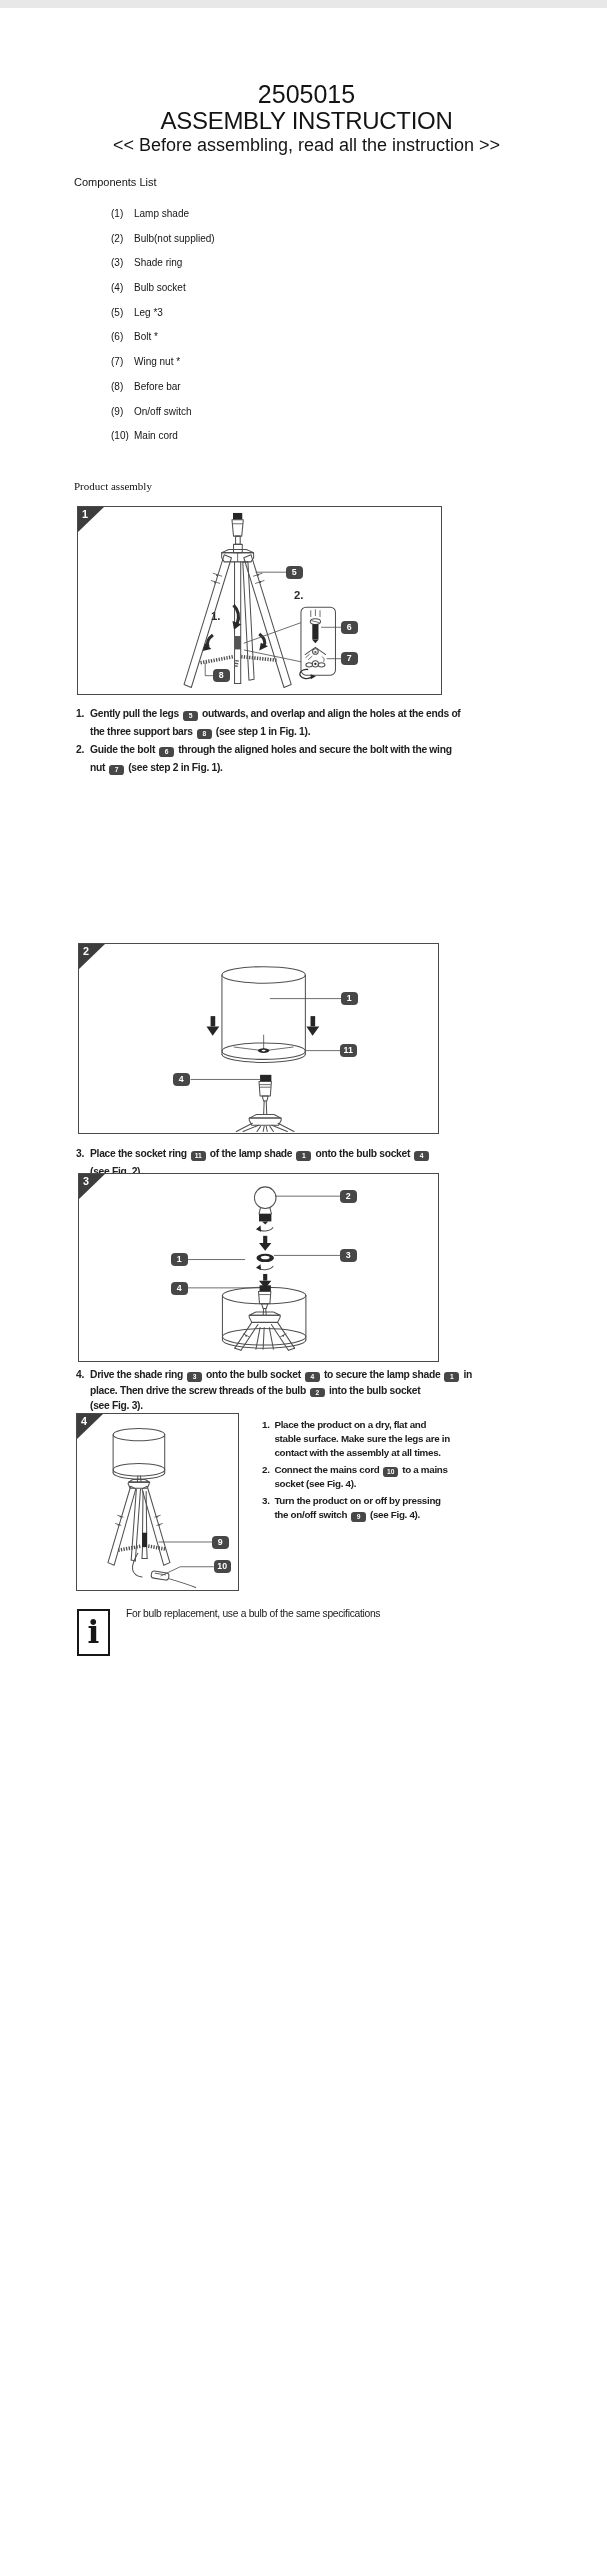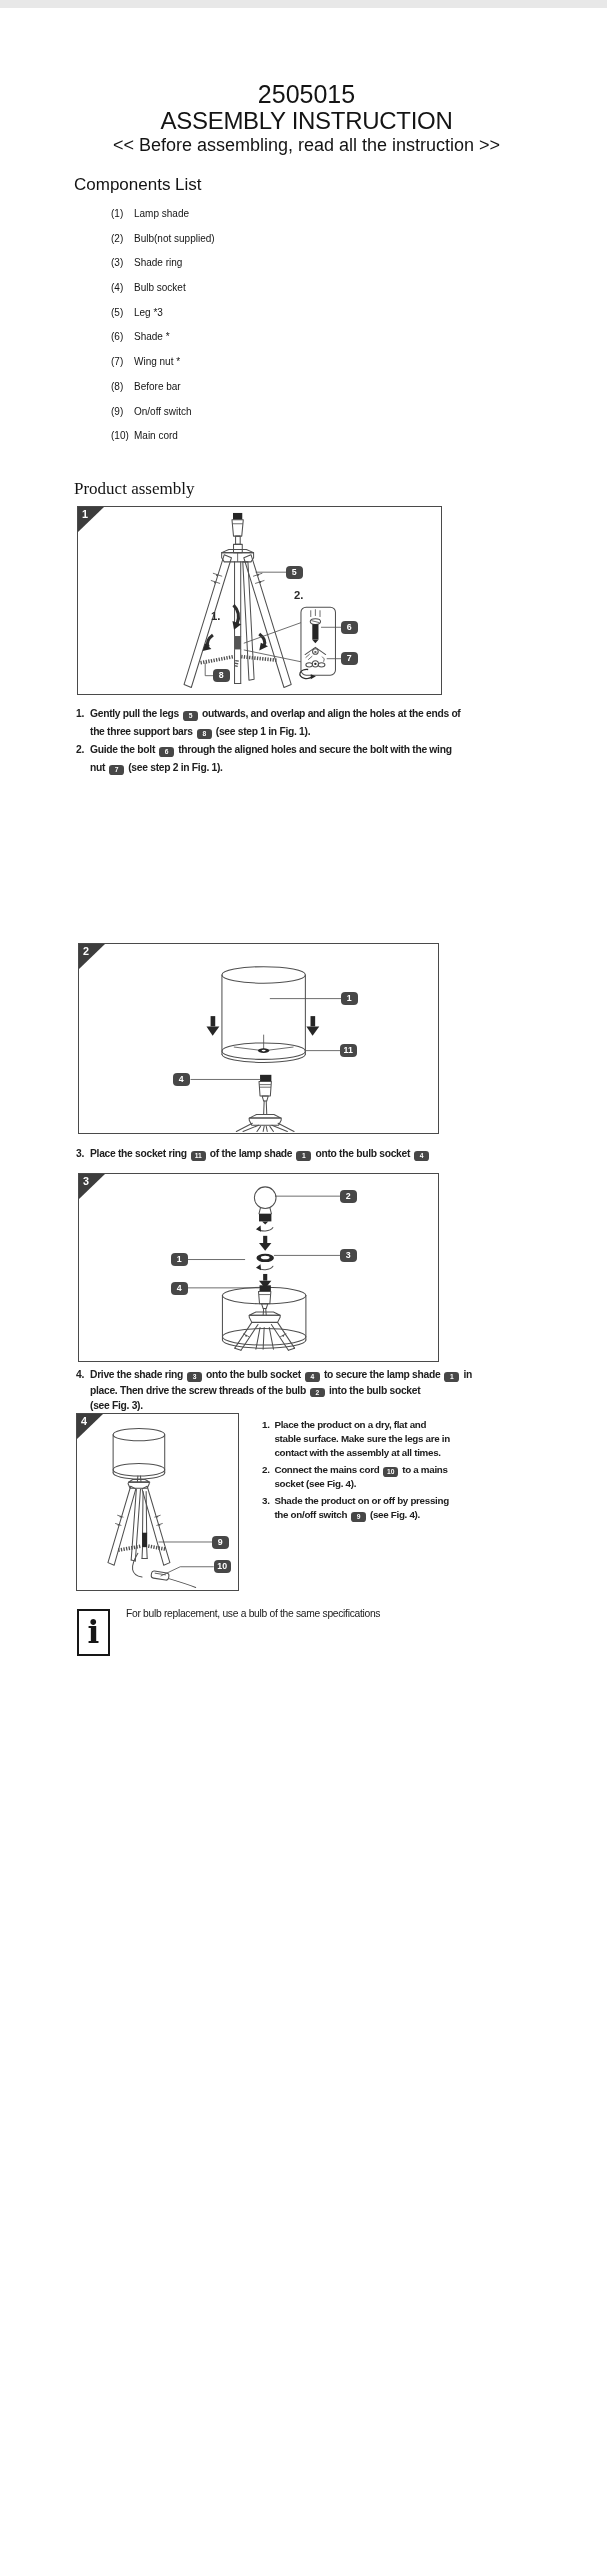--- a/index.html
+++ b/index.html
@@ -3,21 +3,21 @@
 <meta charset="utf-8">
 <style>
   html,body{margin:0;padding:0;background:#e8e8e8;}
   .page{position:relative;width:607px;height:2576px;background:#ffffff;margin:8px auto;
         font-family:"Liberation Sans",sans-serif;color:#141414;overflow:hidden;}
   .abs{position:absolute;}
   
   .h-part{top:73px;left:0;width:613px;text-align:center;font-size:25px;line-height:1.1;}
   .h-title{top:100px;left:0;width:613px;text-align:center;font-size:24px;line-height:1.1;letter-spacing:-0.3px;}
   .h-sub{top:128px;left:0;width:613px;text-align:center;font-size:18px;line-height:1.1;}
-  .h-sec{font-size:17px;line-height:1.1;}
+  .h-sec{font-size:11px;line-height:1.1;}
   
   .comp-list{top:200px;left:111px;list-style:none;margin:0;padding:0;font-size:10px;}
   .comp-list li{height:14.4px;margin-bottom:10.3px;white-space:nowrap;}
   .comp-list .num{display:inline-block;min-width:23px;}
   
   .fig{position:absolute;border:1.3px solid #4a4a4a;background:#fff;box-sizing:border-box;}
   .corner{position:absolute;top:-0.5px;left:-0.5px;width:27px;height:26px;background:#3d3d3d;
           -webkit-clip-path:polygon(0 0,100% 0,0 100%);clip-path:polygon(0 0,100% 0,0 100%);}
   .corner span{position:absolute;left:4.6px;top:1px;font-size:10.8px;font-weight:bold;color:#fff;}
   .fig svg{position:absolute;top:0;left:0;}
@@ -56,21 +56,21 @@
   <div class="abs h-title">ASSEMBLY INSTRUCTION</div>
   <div class="abs h-sub">&lt;&lt; Before assembling, read all the instruction &gt;&gt;</div>
 
   <div class="abs h-sec" style="top:168px;left:74px;">Components List</div>
   <ul class="abs comp-list" id="components-list">
       <li><span class="num">(1)</span><span>Lamp shade</span></li>
       <li><span class="num">(2)</span><span>Bulb(not supplied)</span></li>
       <li><span class="num">(3)</span><span>Shade ring</span></li>
       <li><span class="num">(4)</span><span>Bulb socket</span></li>
       <li><span class="num">(5)</span><span>Leg *3</span></li>
-      <li><span class="num">(6)</span><span>Shade *</span></li>
+      <li><span class="num">(6)</span><span>Bolt *</span></li>
       <li><span class="num">(7)</span><span>Wing nut *</span></li>
       <li><span class="num">(8)</span><span>Before bar</span></li>
       <li><span class="num">(9)</span><span>On/off switch</span></li>
       <li><span class="num">(10)</span><span>Main cord</span></li>
     </ul>
 
   <div class="abs h-sec" style="top:472px;left:74px;font-family:Liberation Serif, serif;">Product assembly</div>
 
   <div class="fig" style="left:77px;top:498px;width:365px;height:189px;">
     <svg width="362" height="187" viewBox="0 0 703 362">
@@ -218,20 +218,21 @@
       </div>
   <div class="badge-lg" style="left: 262px; top: 48px;">1</div>
       <div class="badge-lg" style="left: 261px; top: 100px;">11</div>
       <div class="badge-lg" style="left: 94px; top: 129px;">4</div>
     </div>
 
   <div class="cap" style="left:76px;top:1137px;">
       <div class="cap-item">
         <span class="cap-num">3.</span>
         <div class="cap-line">Place the socket ring <span class="badge-inline">11</span> of the lamp shade <span class="badge-inline">1</span> onto the bulb socket <span class="badge-inline">4</span></div>
+        <div class="cap-line">(see <b>Fig. 2</b>).</div>
       </div>
     </div>
 
   <div class="fig" style="left:78px;top:1165px;width:361px;height:189px;">
     <svg width="359" height="186" viewBox="0 0 696 361">
 
       <circle class="ink" cx="361" cy="46" r="21"></circle>
       <line class="ink" x1="352" y1="65" x2="349" y2="77"></line>
         <line class="ink" x1="370" y1="65" x2="373" y2="77"></line>
       <rect x="349" y="77" width="24" height="15" class="dark"></rect>
@@ -367,21 +368,21 @@
         <div class="cap-line">stable surface. Make sure the legs are in</div>
         <div class="cap-line">contact with the assembly at all times.</div>
       </div>
       <div class="cap-item">
         <span class="cap-num">2.</span>
         <div class="cap-line">Connect the mains cord <span class="badge-inline">10</span> to a mains</div>
         <div class="cap-line">socket (see <b>Fig. 4</b>).</div>
       </div>
       <div class="cap-item">
         <span class="cap-num">3.</span>
-        <div class="cap-line">Shade the product on or off by pressing</div>
+        <div class="cap-line">Turn the product on or off by pressing</div>
         <div class="cap-line">the on/off switch <span class="badge-inline">9</span> (see <b>Fig. 4</b>).</div>
       </div>
     </div>
 
   <div class="info-box">
     <span>i</span>
   </div>
   <div class="info-text">For bulb replacement, use a bulb of the same specifications</div>
 
 </div>

